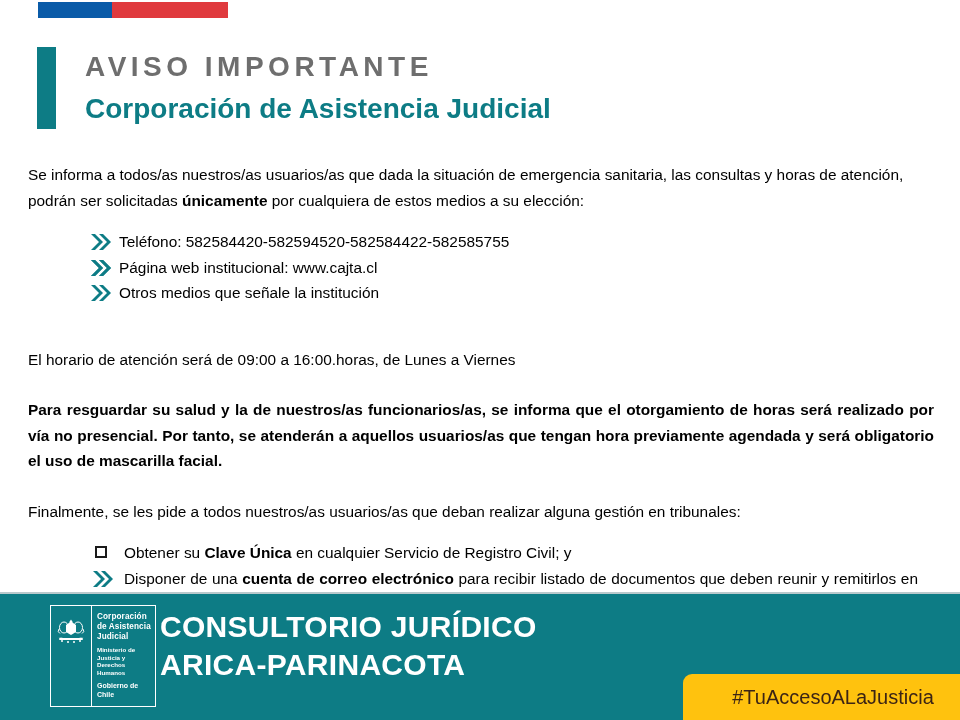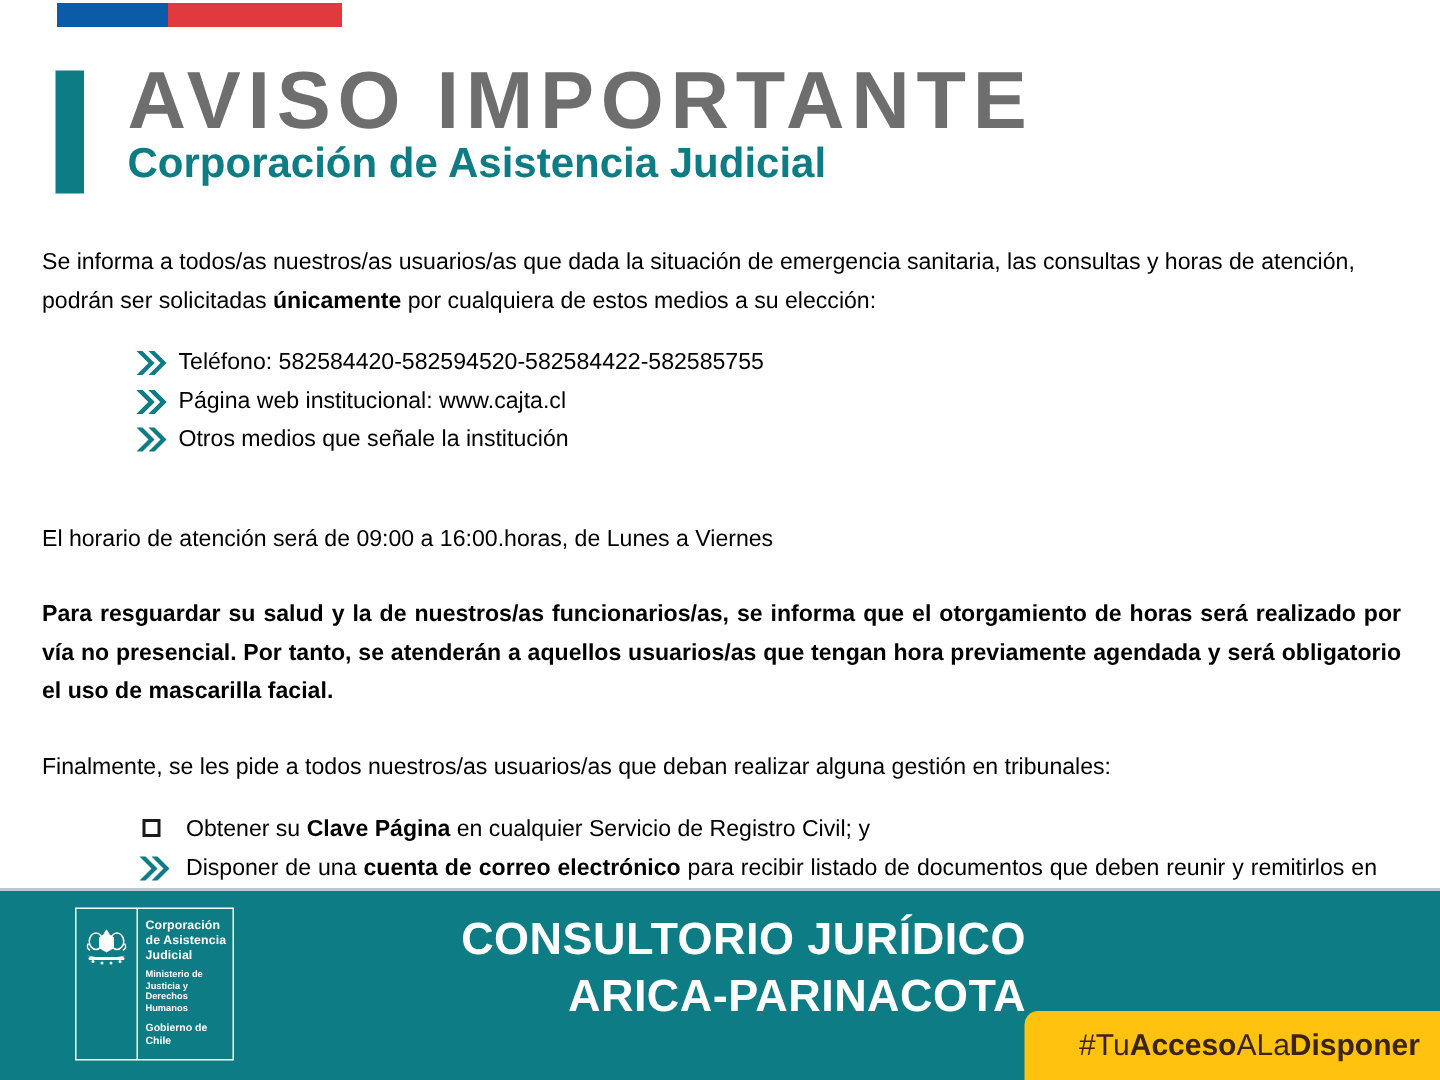--- a/index.html
+++ b/index.html
@@ -47,21 +47,21 @@
     width: 19px;
     height: 82px;
     background: #0D7C85;
   }
   .header-titles {
     position: absolute;
     left: 85px;
     top: 0;
   }
   .title-main {
-    font-size: 54px;
+    font-size: 28px;
     font-weight: bold;
     letter-spacing: 4.5px;
     color: #6E6E6E;
     line-height: 50px;
     white-space: nowrap;
   }
   .title-sub {
     font-size: 28px;
     font-weight: bold;
     color: #0D7C85;
@@ -201,24 +201,24 @@
     bottom: 7px;
     color: #ffffff;
     font-size: 7px;
     font-weight: bold;
     line-height: 9px;
   }
 
   
   .footer-head {
     position: absolute;
-    left: 184px;
+    left: 160px;
     top: 16px;
     width: 500px;
-    text-align: right;
+    text-align: left;
     color: #ffffff;
     font-size: 30px;
     font-weight: bold;
     line-height: 38px;
     letter-spacing: 0.3px;
   }
 
   
   .hashtag-badge {
     position: absolute;
@@ -227,21 +227,21 @@
     width: 300px;
     height: 46px;
     background: #FFC20E;
     border-radius: 9px 9px 0 0;
     color: #3C2415;
     font-size: 20px;
     line-height: 46px;
     text-align: center;
     white-space: nowrap;
   }
-  .hashtag-badge .hb { font-weight: bold; margin-top: 12px; }
+  .hashtag-badge .hb { font-weight: normal; margin-top: 12px; }
   .hashtag-badge .hn { font-weight: normal; }
 </style>
 </head>
 <body>
 
 <div id="page">
 
   <div class="flag-bar">
     <div class="flag-blue"></div>
     <div class="flag-red"></div>
@@ -307,21 +307,21 @@
 
     <div class="spacer-sm"></div>
 
     <p class="para">Finalmente, se les pide a todos nuestros/as usuarios/as que deban realizar alguna gestión en tribunales:</p>
 
     <ul class="bullets bullets-2">
       <li class="bullet-item">
         <span class="bullet-mark">
           <span class="square-mark"></span>
         </span>
-        <span>Obtener su </span><span class="bold">Clave Página</span><span> en cualquier Servicio de Registro Civil; y</span>
+        <span>Obtener su </span><span class="bold">Clave Única</span><span> en cualquier Servicio de Registro Civil; y</span>
       </li>
       <li class="bullet-item justify-text">
         <span class="bullet-mark">
           <svg class="chev-svg" width="24" height="18" viewBox="0 0 24 18" aria-hidden="true">
             <path d="M1 1 L9 9 L1 17 L5 17 L13 9 L5 1 Z" fill="#0D7C85"></path>
             <path d="M9 1 L17 9 L9 17 L13 17 L21 9 L13 1 Z" fill="#0D7C85"></path>
           </svg>
         </span>
         <span>Disponer de una </span><span class="bold">cuenta de correo electrónico</span><span> para recibir listado de documentos que deben reunir y remitirlos en forma digital.</span>
       </li>
@@ -358,15 +358,15 @@
         <div class="logo-l3">Gobierno de Chile</div>
       </div>
     </div>
 
     <div class="footer-head">
       <div>CONSULTORIO JURÍDICO</div>
       <div>ARICA-PARINACOTA</div>
     </div>
   </div>
 
-  <div class="hashtag-badge"><span class="hn">#Tu</span><span class="hb">Acceso</span><span class="hn">ALa</span><span class="hb">Disponer</span></div>
+  <div class="hashtag-badge"><span class="hn">#Tu</span><span class="hb">Acceso</span><span class="hn">ALa</span><span class="hb">Justicia</span></div>
 
 </div>
 
 </body></html>

